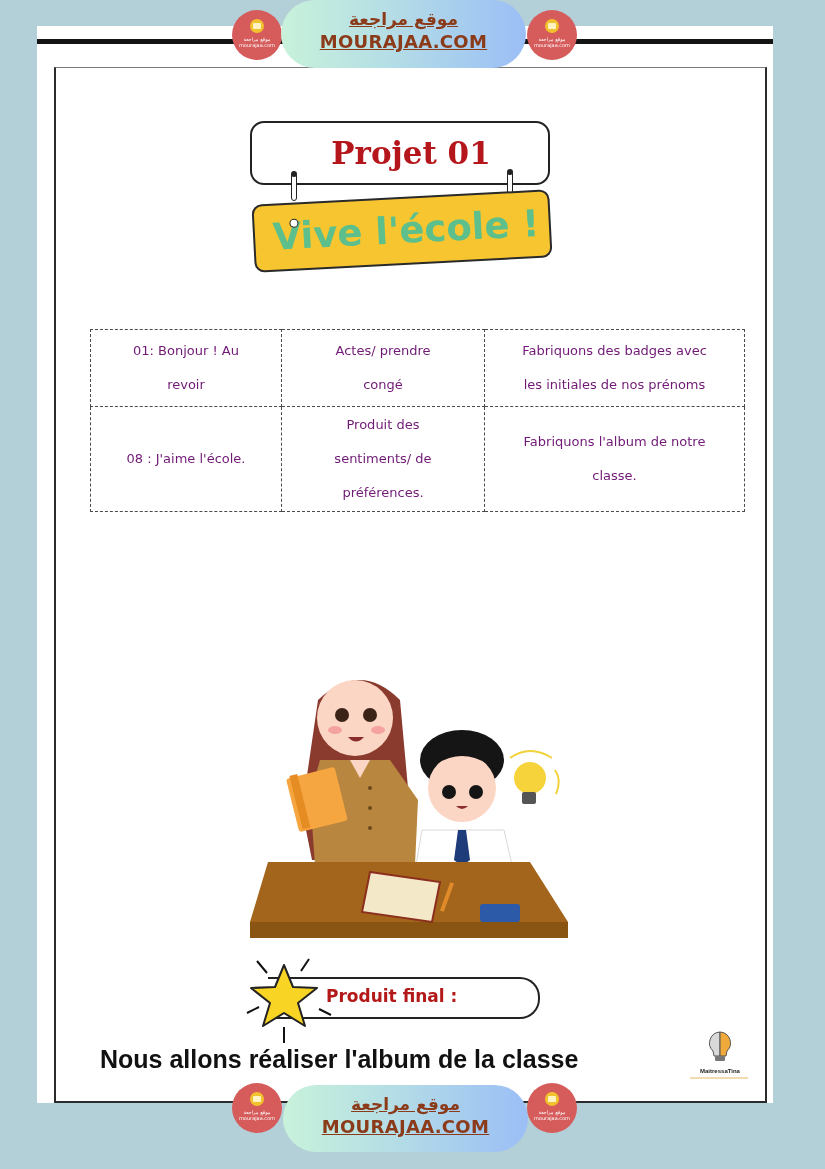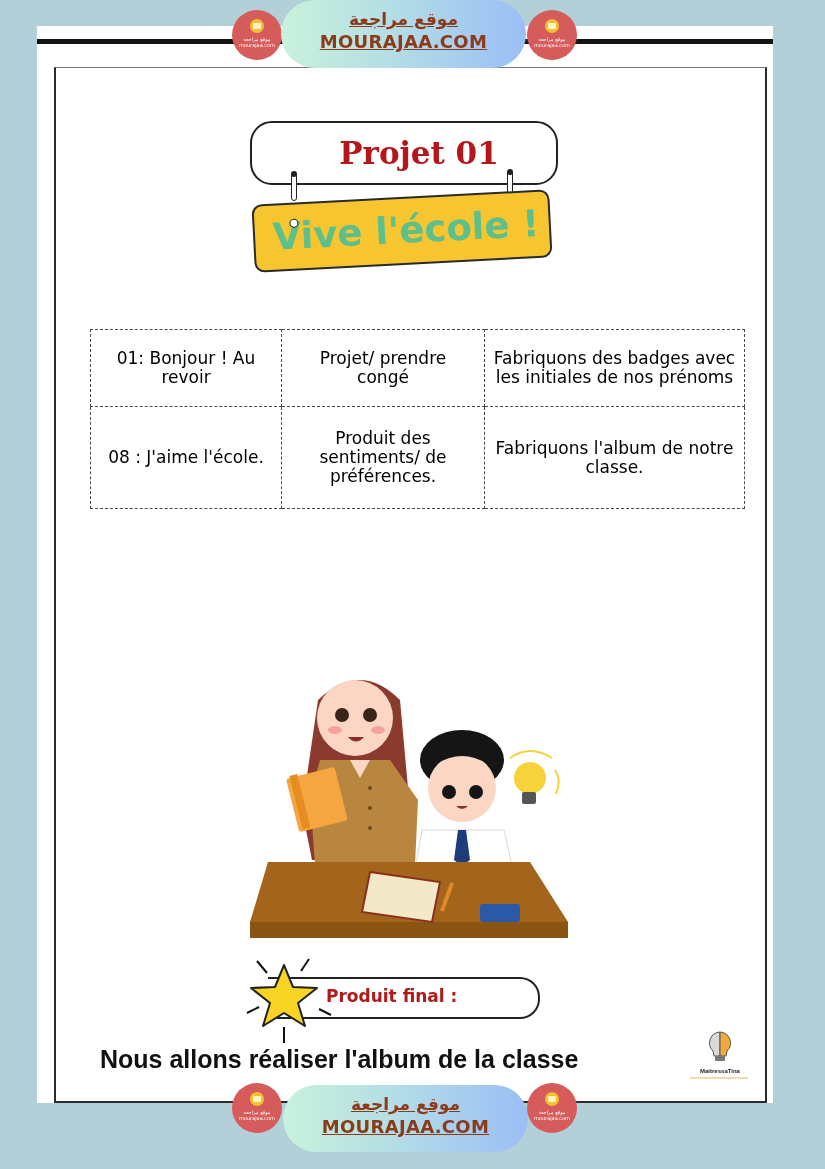--- a/index.html
+++ b/index.html
@@ -8,31 +8,31 @@
   .page{left:37px;top:26px;width:736px;height:1077px;background:#ffffff;}
   .thick-line{left:37px;top:39px;width:736px;height:5px;background:#141414;}
   .frame{left:54px;top:67px;width:709px;height:1033px;border:2px solid #2b2b2b;border-top:1.5px solid #7a7a7a;}
   .pill{border-radius:34px;background:linear-gradient(90deg,#c8f2da 0%,#b4dde6 45%,#9bbef6 100%);text-align:center;color:#8b3a1a;}
   .pill .ar{display:block;font-family:"DejaVu Sans",sans-serif;font-weight:bold;font-size:17px;line-height:22px;text-decoration:underline;}
   .pill .la{display:block;font-family:"DejaVu Sans",sans-serif;font-weight:bold;font-size:18px;line-height:24px;text-decoration:underline;letter-spacing:0.3px;}
   .badge{width:50px;height:50px;border-radius:50%;background:#d65b5b;text-align:center;color:#fff;overflow:hidden;}
   .badge .dot{display:block;width:14px;height:14px;border-radius:50%;background:#f2c12e;margin:9px auto 3px auto;position:relative;}
   .badge .dot::after{content:"";position:absolute;left:3px;top:4px;width:8px;height:6px;background:#fff3c4;border-radius:1px;}
   .badge .t1,.badge .t2{display:block;font-size:5px;line-height:6px;}
-  .sign-top{left:250px;top:121px;width:296px;height:60px;border:2px solid #222;border-radius:22px;background:#fff;text-align:center;padding-left:8px;}
+  .sign-top{left:250px;top:121px;width:296px;height:60px;border:2px solid #222;border-radius:14px;background:#fff;text-align:center;}
   .sign-top span{display:block;font-family:"DejaVu Serif",serif;font-weight:bold;font-size:31px;line-height:60px;color:#b5161b;padding-left:22px;}
   .hook{width:4px;height:26px;border:1.5px solid #222;border-radius:3px;background:#fff;}
   .hook::before{content:"";position:absolute;left:-1px;top:-3px;width:6px;height:6px;border-radius:50%;background:#222;}
   .sign-yellow{left:253px;top:197px;width:294px;height:64px;border:2px solid #2a2a2a;border-radius:10px;background:#f7c52f;transform:rotate(-3deg);text-align:center;}
   .sign-yellow span{display:block;font-family:"DejaVu Sans",sans-serif;font-weight:bold;font-size:37px;line-height:64px;color:#5cbf8c;padding-left:8px;}
   .sign-yellow .hole{position:absolute;left:35px;top:14px;width:7px;height:7px;border-radius:50%;background:#fff;border:1.5px solid #222;}
   table.seq{position:absolute;left:90px;top:329px;width:654px;border-collapse:collapse;table-layout:fixed;}
   table.seq th,table.seq td{border:1px dashed #4a4a4a;text-align:center;vertical-align:middle;white-space:pre-line;}
   table.seq th{background:#b4dcc6;height:67px;font-family:"DejaVu Sans",sans-serif;font-weight:bold;font-size:15px;color:#1a1a1a;}
-  table.seq td{font-family:"DejaVu Sans",sans-serif;font-size:17px;line-height:19px;color:#000000;}
+  table.seq td{font-family:"DejaVu Sans",sans-serif;font-size:13px;line-height:34px;color:#701a75;}
   .row1 td{height:74px;} .row2 td{height:74px;} .row3 td{height:99px;}
   .prod-pill{left:268px;top:977px;width:270px;height:38px;border:2px solid #222;border-left:none;border-radius:0 20px 20px 0;background:#fff;}
   .prod-label{left:326px;top:980px;font-family:"DejaVu Sans",sans-serif;font-weight:bold;font-size:17px;line-height:32px;color:#b31919;}
   .final-text{left:100px;top:1043px;width:596px;text-align:left;font-family:Liberation Sans, sans-serif;font-weight:bold;font-size:25px;line-height:32px;color:#111;}
   .logo{left:690px;top:1028px;width:60px;text-align:center;}
   .logo .name{display:block;font-family:"Liberation Sans",sans-serif;font-weight:bold;font-size:6px;color:#222;line-height:7px;}
   .logo .sub{display:block;height:2px;width:58px;margin-top:2px;background:#f0dcae;}
 </style>
 </head>
 <body>
@@ -69,21 +69,21 @@
 <table class="seq">
   <colgroup>
       <col style="width:191px">
       <col style="width:203px">
       <col style="width:260px">
     </colgroup>
   <tbody>
   <tr class="row1">
     <td>01: Bonjour ! Au
 revoir</td>
-    <td>Projet/ prendre
+    <td>Actes/ prendre
 congé</td>
     <td>Fabriquons des badges avec
 les initiales de nos prénoms</td>
   </tr>
   <tr class="row3">
     <td>08 : J'aime l'école.</td>
     <td>Produit des
 sentiments/ de
 préférences.</td>
     <td>Fabriquons l'album de notre

